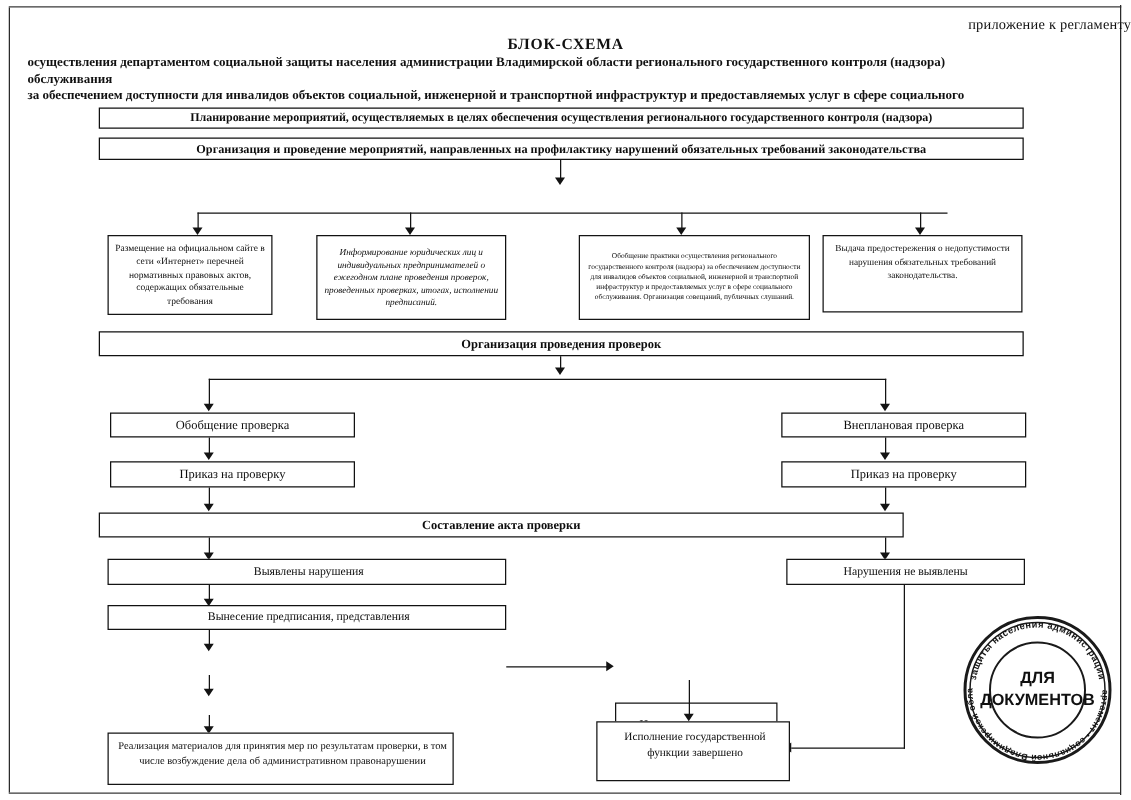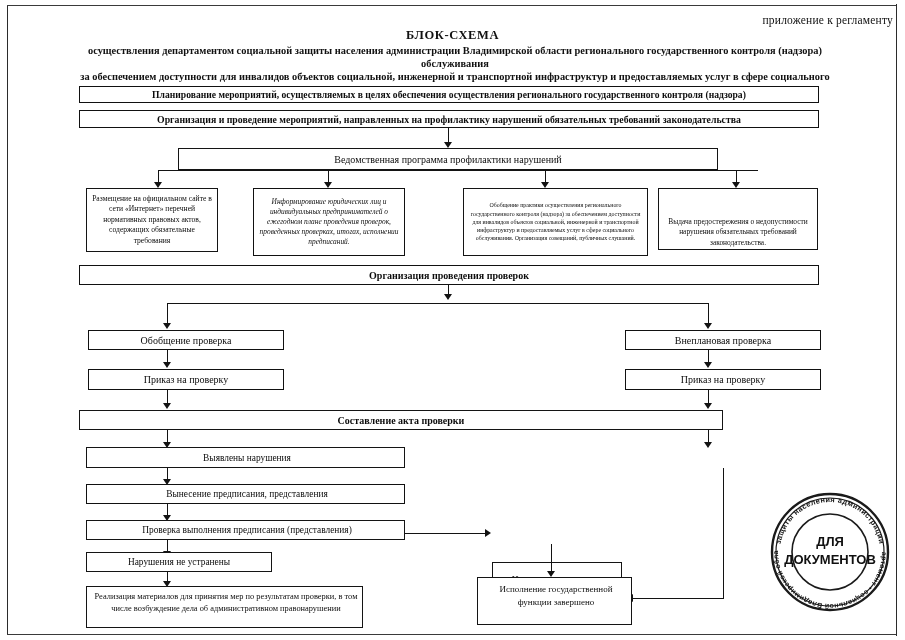--- a/index.html
+++ b/index.html
@@ -15,31 +15,31 @@
   #page{
     position:absolute;left:0;top:0;width:905px;height:640px;
   }
   
   .edge-left{position:absolute;left:7px;top:6px;width:1px;height:628px;background:#2b2b2b;}
   .edge-right{position:absolute;left:896px;top:4px;width:1px;height:632px;background:#2b2b2b;}
   .edge-top{position:absolute;left:7px;top:5px;width:890px;height:1px;background:#3a3a3a;}
   .edge-bottom{position:absolute;left:7px;top:634px;width:889px;height:1px;background:#3a3a3a;}
 
   .appendix{
-    position:absolute;right:12px;top:14px;
+    position:absolute;right:0;top:14px;
     font-size:11.5px;font-family:"Liberation Serif",serif;
     letter-spacing:.2px;white-space:nowrap;
   }
   .doc-title{
     position:absolute;left:0;top:28px;width:905px;text-align:center;
     font-size:12.5px;font-weight:bold;letter-spacing:.6px;
   }
   .subtitle{
     position:absolute;left:22px;top:44px;width:866px;
-    text-align:center;font-size:10.4px;line-height:13.2px;font-weight:bold;
+    text-align:left;font-size:10.4px;line-height:13.2px;font-weight:bold;
   }
 
   
   .box{
     position:absolute;
     border:1px solid #141414;
     background:#fff;
     box-sizing:border-box;
     display:flex;
     align-items:center;
@@ -101,23 +101,20 @@
     <span class="txt">Планирование мероприятий, осуществляемых в целях обеспечения осуществления регионального государственного контроля (надзора)</span>
   </div>
 
   <div class="box heavy" style="left:79px;top:110px;width:740px;height:18px;font-size:9.8px;font-weight:bold;">
     <span class="txt">Организация и проведение мероприятий, направленных на профилактику нарушений обязательных требований законодательства</span>
   </div>
 
   <div class="ln vln" style="left:448px;top:128px;height:16px;"></div>
   <div class="arrow-d" style="left:444px;top:142px;"></div>
 
-  <div class="box" style="left:178px;top:148px;width:540px;height:22px;font-size:10px;">
-    <span class="txt">Ведомственная программа профилактики  нарушений</span>
-  </div>
 
   <div class="ln hln" style="left:158px;top:170px;width:600px;"></div>
   <div class="ln vln" style="left:158px;top:170px;height:14px;"></div>
   <div class="ln vln" style="left:328px;top:170px;height:14px;"></div>
   <div class="ln vln" style="left:545px;top:170px;height:14px;"></div>
   <div class="ln vln" style="left:736px;top:170px;height:14px;"></div>
   <div class="arrow-d" style="left:154px;top:182px;"></div>
   <div class="arrow-d" style="left:324px;top:182px;"></div>
   <div class="arrow-d" style="left:541px;top:182px;"></div>
   <div class="arrow-d" style="left:732px;top:182px;"></div>
@@ -127,21 +124,21 @@
   </div>
 
   <div class="box heavy" style="left:253px;top:188px;width:152px;height:68px;font-size:7.4px;line-height:10px;font-style:italic;">
     <span class="txt">Информирование юридических лиц и индивидуальных предпринимателей  о  ежегодном плане проведения проверок, проведенных проверках, итогах, исполнении предписаний.</span>
   </div>
 
   <div class="box" style="left:463px;top:188px;width:185px;height:68px;font-size:5.9px;line-height:8.3px;">
     <span class="txt">Обобщение практики осуществления регионального государственного контроля (надзора) за обеспечением доступности для инвалидов объектов социальной,  инженерной и транспортной инфраструктур и предоставляемых услуг в сфере социального обслуживания. Организация совещаний, публичных слушаний.</span>
   </div>
 
-  <div class="box b-top" style="left:658px;top:188px;width:160px;height:62px;font-size:7.4px;line-height:10.5px;padding-top:5px;align-items:flex-end;">
+  <div class="box b-top" style="left:658px;top:188px;width:160px;height:62px;font-size:7.4px;line-height:10.5px;padding-top:5px;">
     <span class="txt">Выдача предостережения о недопустимости нарушения обязательных требований законодательства.</span>
   </div>
 
   <div class="box heavy" style="left:79px;top:265px;width:740px;height:20px;font-size:10px;font-weight:bold;">
     <span class="txt">Организация проведения проверок</span>
   </div>
 
   <div class="ln vln" style="left:448px;top:285px;height:10px;"></div>
   <div class="arrow-d" style="left:444px;top:294px;"></div>
   <div class="ln hln" style="left:167px;top:303px;width:542px;"></div>
@@ -182,48 +179,45 @@
 
   <div class="ln vln" style="left:167px;top:430px;height:14px;"></div>
   <div class="arrow-d" style="left:163px;top:442px;"></div>
   <div class="ln vln" style="left:708px;top:430px;height:14px;"></div>
   <div class="arrow-d" style="left:704px;top:442px;"></div>
 
   <div class="box b-left" style="left:86px;top:447px;width:319px;height:21px;font-size:9.4px;">
     <span class="txt">Выявлены нарушения</span>
   </div>
 
+  <div class="box" style="left:629px;top:447px;width:191px;height:21px;font-size:9.4px;">
+    <span class="txt">Нарушения не выявлены</span>
+  </div>
 
   <div class="ln vln" style="left:167px;top:468px;height:13px;"></div>
   <div class="arrow-d" style="left:163px;top:479px;"></div>
 
   <div class="box heavy b-left" style="left:86px;top:484px;width:319px;height:20px;font-size:9.4px;">
     <span class="txt">Вынесение предписания, представления</span>
   </div>
 
   <div class="ln vln" style="left:167px;top:504px;height:13px;"></div>
   <div class="arrow-d" style="left:163px;top:515px;"></div>
 
-  <div class="box b-left" style="left:86px;top:520px;width:319px;height:20px;font-size:9.4px;">
-    <span class="txt">Проверка выполнения  предписания (представления)</span>
-  </div>
 
   <div class="ln hln" style="left:405px;top:533px;width:82px;"></div>
   <div class="arrow-r" style="left:485px;top:529px;"></div>
 
   <div class="ln vln" style="left:167px;top:540px;height:13px;"></div>
   <div class="arrow-d" style="left:163px;top:551px;"></div>
 
   <div class="box" style="left:492px;top:522px;width:130px;height:35px;font-size:9.4px;margin-top:40px;">
     <span class="txt">Нарушения устранены</span>
   </div>
 
-  <div class="box" style="left:86px;top:552px;width:186px;height:20px;font-size:9.4px;">
-    <span class="txt">Нарушения не устранены</span>
-  </div>
 
   <div class="ln vln" style="left:167px;top:572px;height:11px;"></div>
   <div class="arrow-d" style="left:163px;top:581px;"></div>
 
   <div class="box b-left b-top" style="left:86px;top:586px;width:277px;height:42px;font-size:8.4px;line-height:11.5px;padding-top:4px;">
     <span class="txt">Реализация материалов для принятия мер по результатам проверки, в том числе  возбуждение дела об административном правонарушении</span>
   </div>
 
   <div class="ln vln" style="left:551px;top:544px;height:29px;"></div>
   <div class="arrow-d" style="left:547px;top:571px;"></div>

